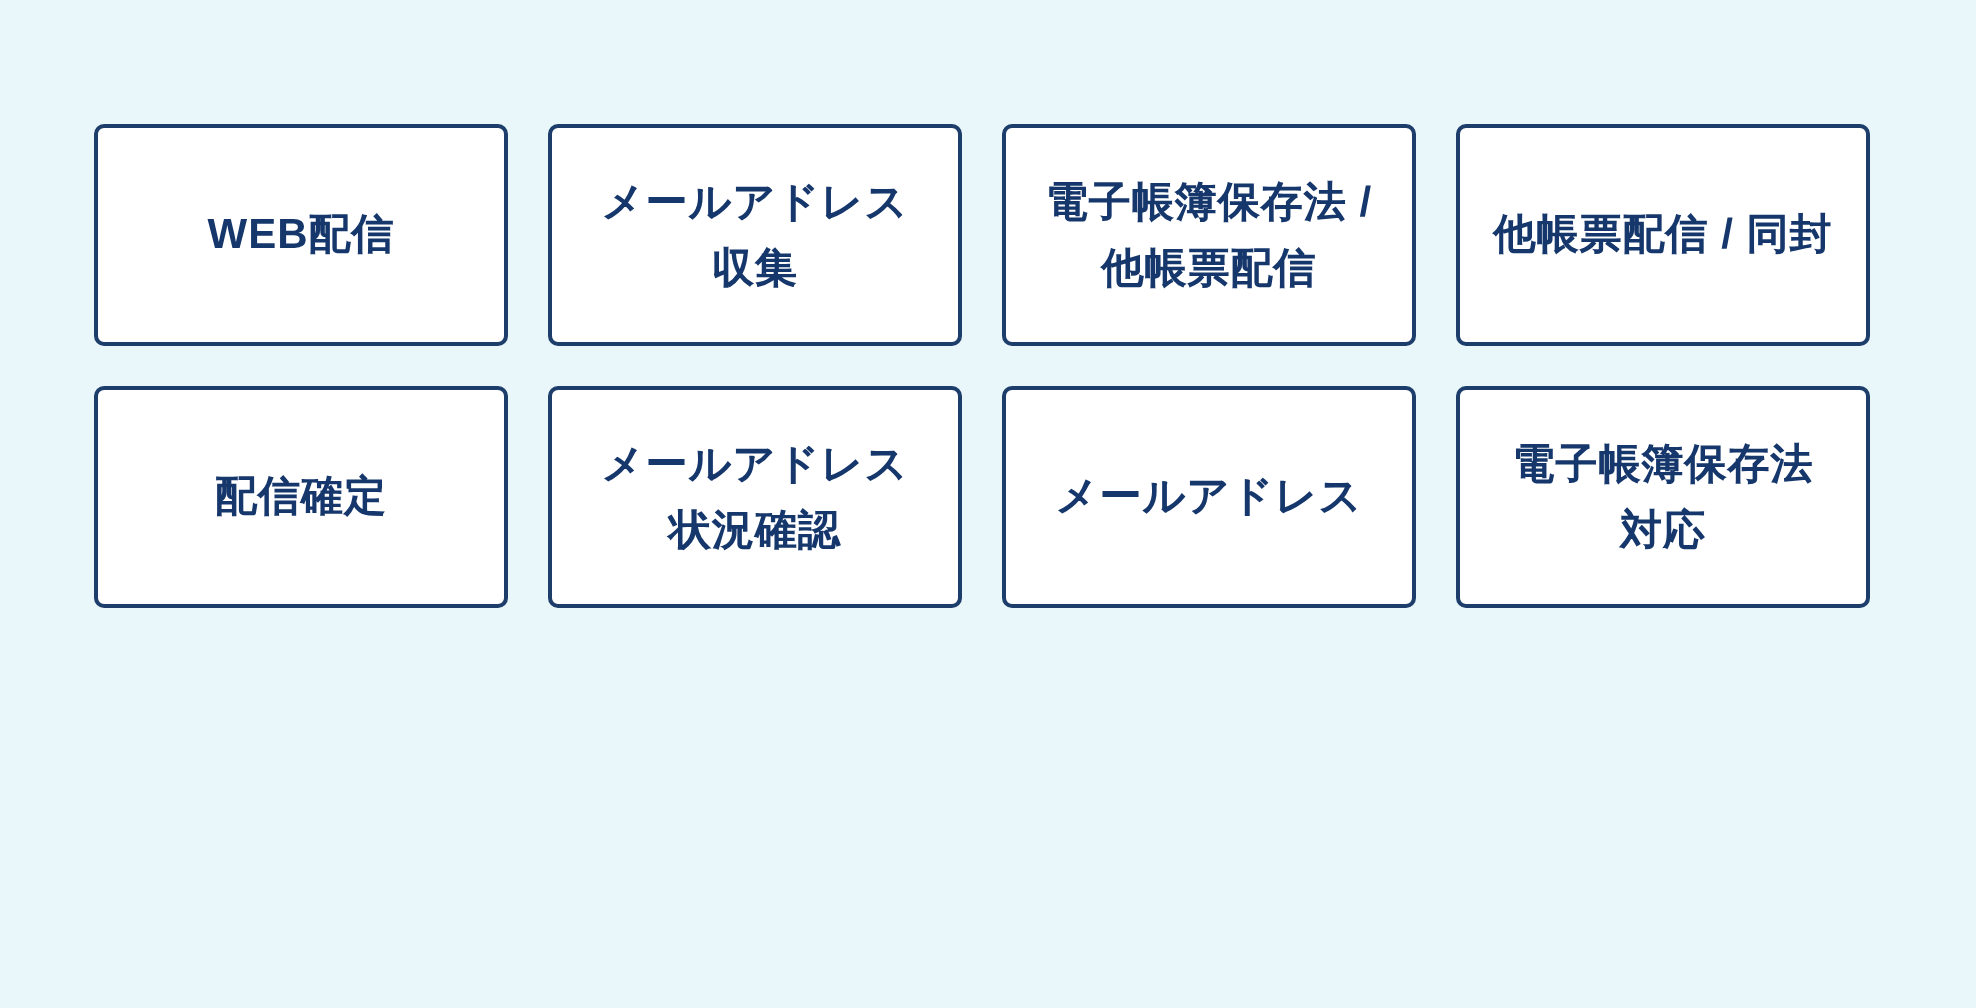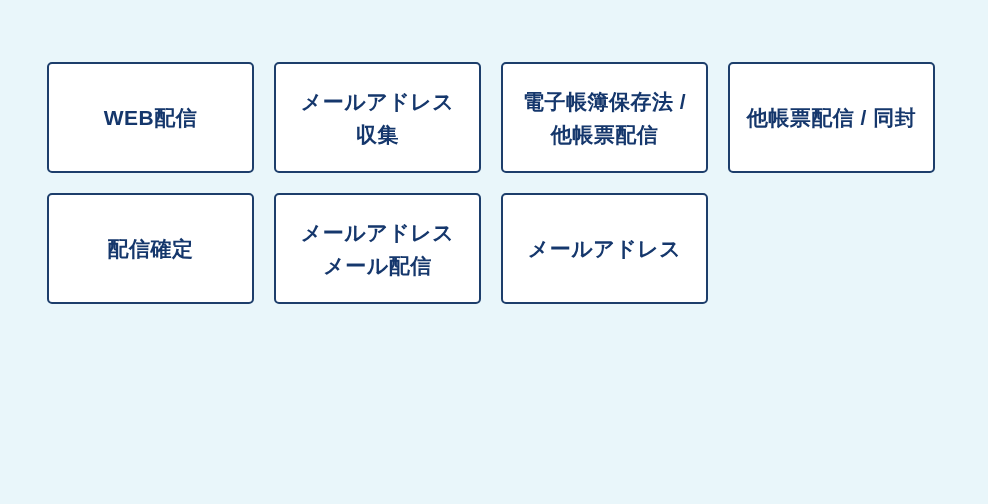--- a/index.html
+++ b/index.html
@@ -76,23 +76,27 @@
     <div class="card-line"></div>
   </div>
 
   <div class="feature-card">
     <div class="card-line">配信確定</div>
     <div class="card-line"></div>
   </div>
 
   <div class="feature-card">
     <div class="card-line">メールアドレス</div>
-    <div class="card-line">メール配信</div>
+    <div class="card-line">状況確認</div>
   </div>
 
   <div class="feature-card">
     <div class="card-line">メールアドレス</div>
     <div class="card-line"></div>
   </div>
 
+  <div class="feature-card">
+    <div class="card-line">電子帳簿保存法</div>
+    <div class="card-line">対応</div>
+  </div>
 
 
 </div>
 
 </body></html>

